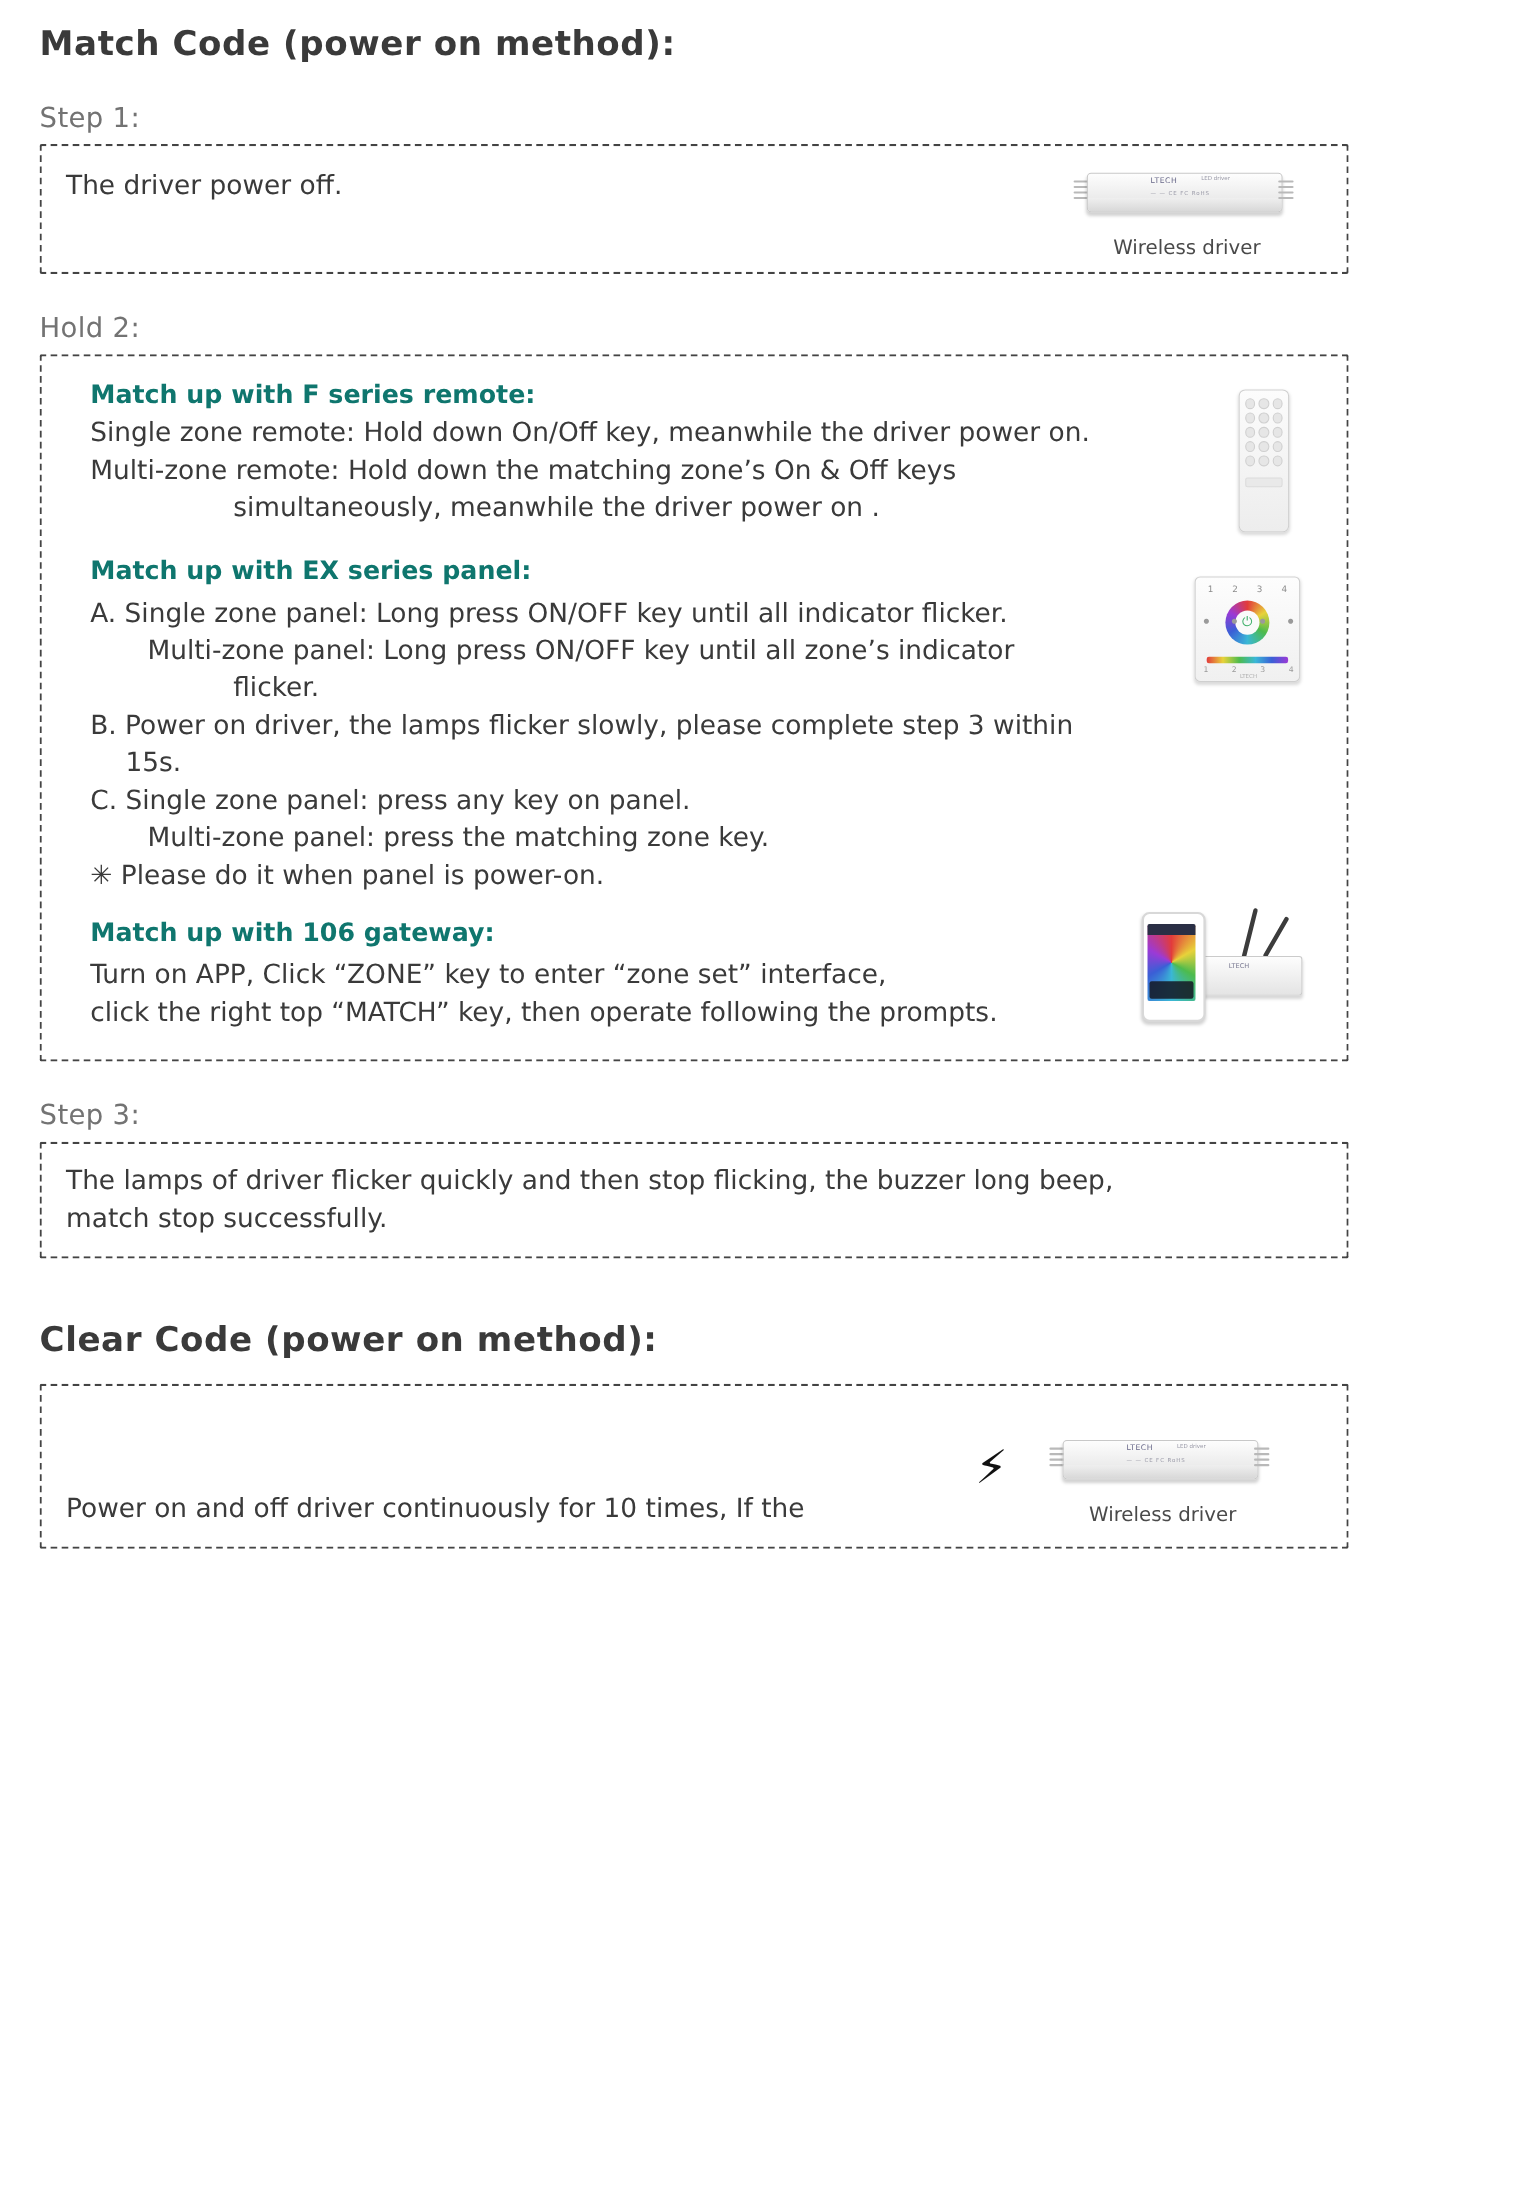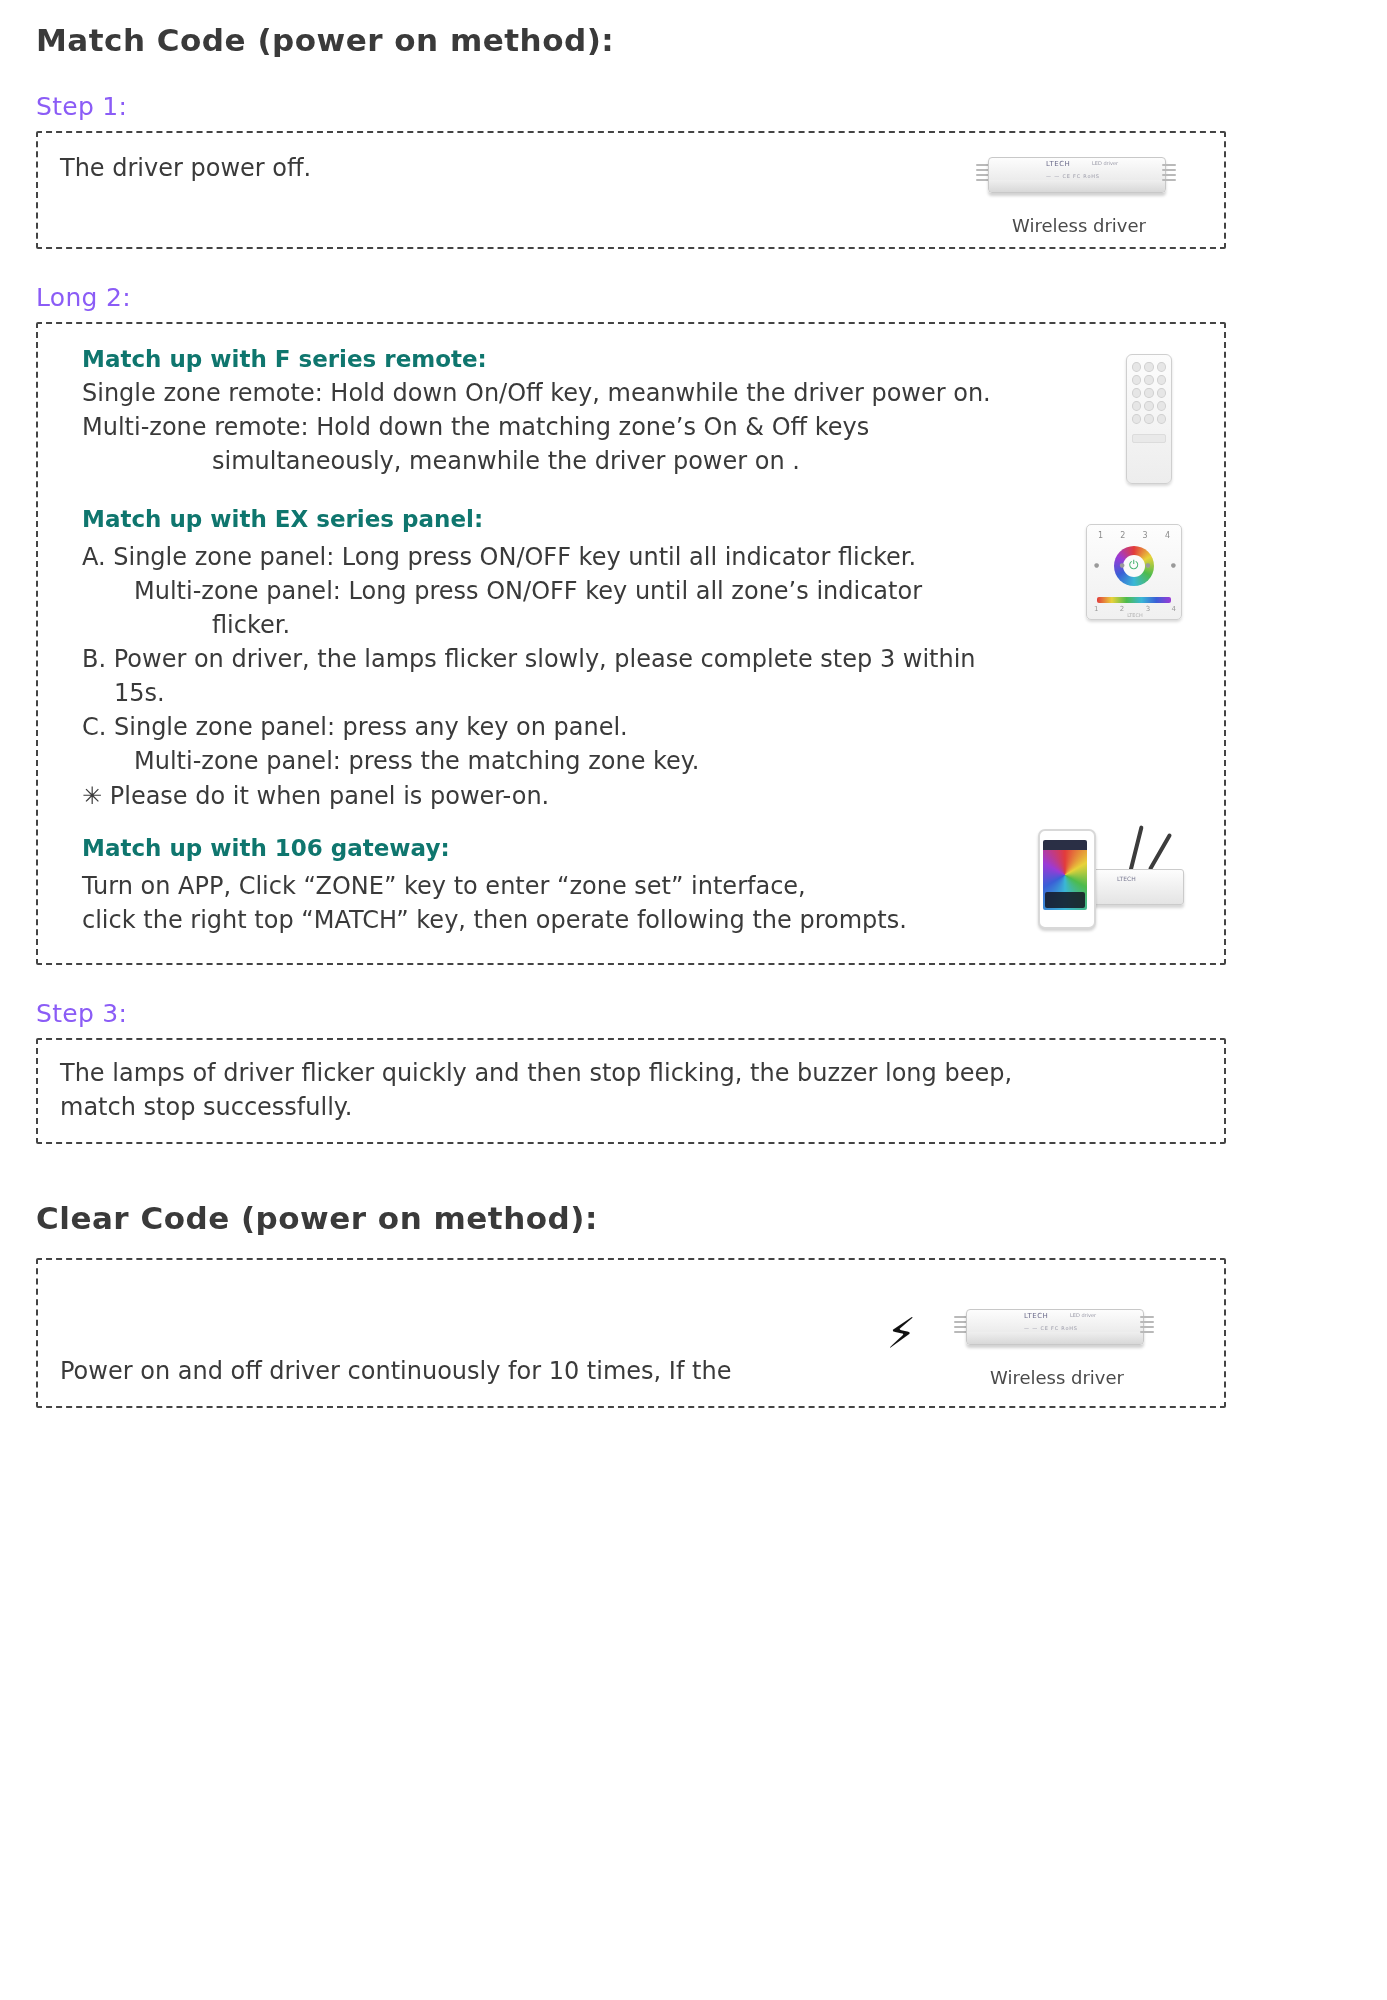--- a/index.html
+++ b/index.html
@@ -24,21 +24,21 @@
   h1.section-title {
     font-size: 31px;
     font-weight: bold;
     letter-spacing: 0.5px;
     color: #3a3a3a;
     margin: 12px 0 0 8px;
     font-family: "DejaVu Sans", sans-serif;
   }
   .step-label {
     font-size: 25px;
-    color: #8b5cf6;
+    color: #737373;
     margin: 34px 0 10px 8px;
     letter-spacing: 0.3px;
   }
   .dashed-box {
     border: 2px dashed #444;
     border-radius: 2px;
     position: relative;
     box-sizing: border-box;
     padding: 18px 22px;
     margin: 0 10px 0 8px;
@@ -346,21 +346,21 @@
               <i></i>
               <i></i>
               <i></i>
             </div>
         </div>
         <div class="caption">Wireless driver</div>
       </div>
     </div>
   </div>
 
-  <div class="step-label">Long 2:</div>
+  <div class="step-label">Hold 2:</div>
 
   <div class="dashed-box" style="padding:22px 24px 26px 24px;">
 
     <div class="row">
       <div class="text-col">
         <div class="bold-head indent-1">Match up with F series remote:</div>
         <div class="body-text indent-1 tight">Single zone remote: Hold down On/Off key, meanwhile the driver power on.</div>
         <div class="body-text indent-1 tight">Multi-zone remote: Hold down the matching zone’s On &amp; Off keys</div>
         <div class="body-text indent-3 tight">simultaneously, meanwhile the driver power on .</div>
       </div>

